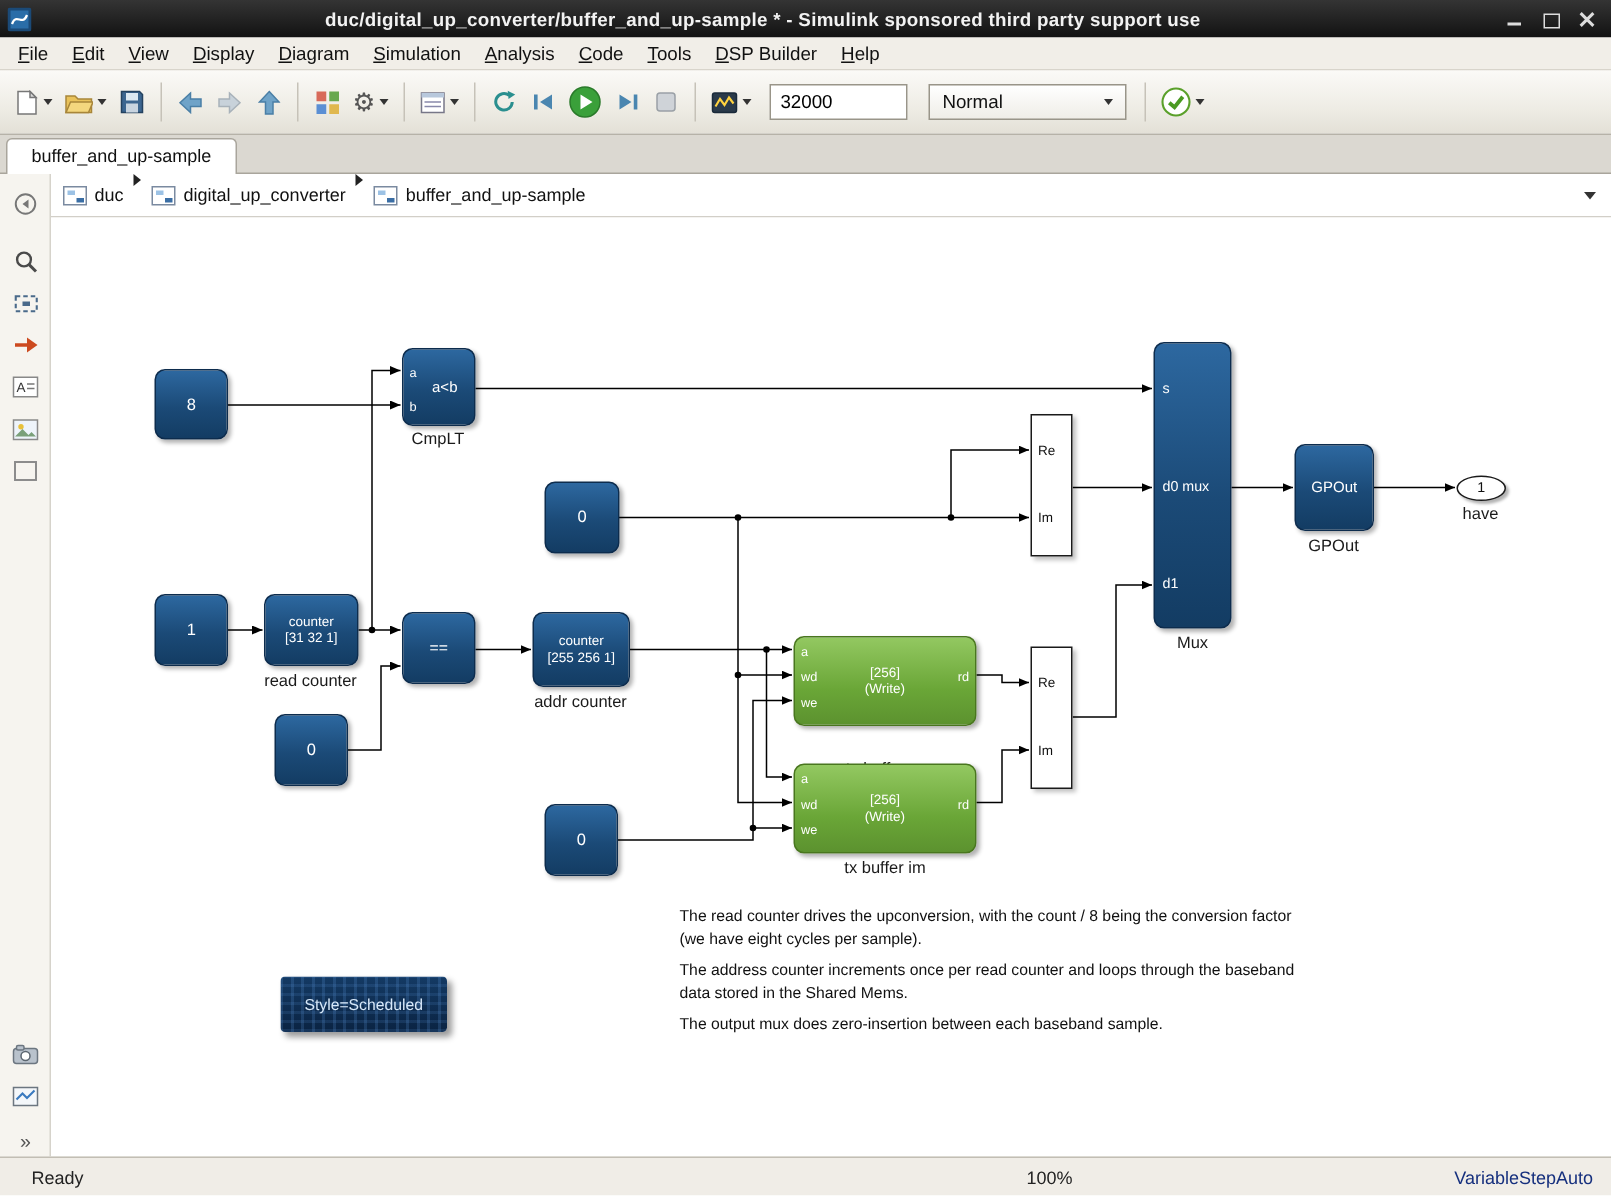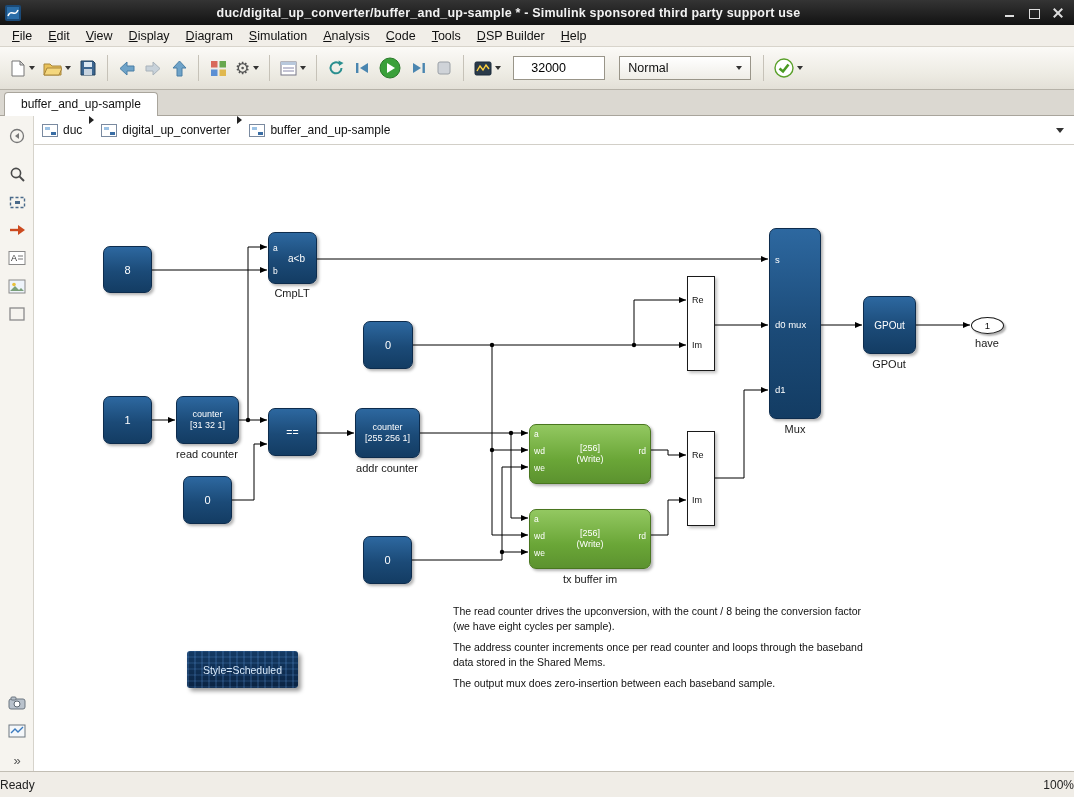--- a/index.html
+++ b/index.html
@@ -18,21 +18,21 @@
 
 .menubar{position:absolute;top:25px;left:0;width:1074px;height:22px;background:#f1eee8;border-bottom:1px solid #d8d4cb;display:flex;align-items:center;padding-left:4px}
 .menu-item{display:inline-block;padding:2px 8px;font-size:12.5px;color:#111}
 .menu-item::first-letter{text-decoration:underline}
 
 .toolbar{position:absolute;top:47px;left:0;width:1074px;height:43px;background:linear-gradient(#fbfaf7,#edebe3 65%,#e3e0d7);border-bottom:1px solid #b6b2a8;display:flex;align-items:center;padding:0 6px}
 .tbtn{height:30px;min-width:24px;display:flex;align-items:center;justify-content:center;border-radius:3px;padding:0 3px;margin:0 1px}
 .tsep{width:1px;height:26px;background:#c6c2b8;margin:0 6px}
 .caret{width:0;height:0;border-left:3.5px solid transparent;border-right:3.5px solid transparent;border-top:4px solid #333;margin-left:3px}
 .gear-glyph{font-size:17px;color:#555;line-height:1}
-.stop-time-input{width:92px;height:24px;border:1px solid #999589;background:#fff;font-size:12.5px;padding:0 17px;font-family:"Liberation Sans",sans-serif;margin-left:8px}
+.stop-time-input{width:92px;height:24px;border:1px solid #999589;background:#fff;font-size:12.5px;padding:0 6px;font-family:"Liberation Sans",sans-serif;margin-left:8px}
 .mode-select{width:132px;height:24px;border:1px solid #999589;background:linear-gradient(#fff,#efede7);display:flex;align-items:center;justify-content:space-between;font-size:12.5px;padding:0 8px;margin-left:14px}
 
 .tabbar{position:absolute;top:90px;left:0;width:1074px;height:26px;background:#dbd8d1;border-bottom:1px solid #a9a59c}
 .tab{position:absolute;left:4px;top:2px;height:25px;background:#fff;border:1px solid #a9a59c;border-bottom:1px solid #fff;border-radius:4px 4px 0 0;padding:4px 16px 0;font-size:12px;color:#111}
 
 .main{position:absolute;top:116px;left:0;width:1074px;height:655px;background:#fff}
 .leftstrip{position:absolute;left:0;top:0;width:34px;height:655px;background:#f6f4ef;border-right:1px solid #d6d3cb}
 .strip-btn{position:absolute;left:7px;width:20px;height:20px;display:flex;align-items:center;justify-content:center}
 .crumbbar{position:absolute;left:34px;top:0;width:1040px;height:29px;background:#fff;border-bottom:1px solid #d2cfc8;display:flex;padding-left:8px}
 .crumb{display:flex;align-items:center;gap:5px;font-size:12px;color:#111}
@@ -52,21 +52,21 @@
 .reim{position:absolute;background:#fff;border:1px solid #1a1a1a;box-shadow:2px 2px 3px rgba(0,0,0,.25)}
 .reim .port{color:#111;font-size:9px}
 .outport{position:absolute;background:#fff;border:1px solid #1a1a1a;border-radius:50%;display:flex;align-items:center;justify-content:center;font-size:9.5px;color:#111;box-shadow:2px 2px 2px rgba(0,0,0,.3)}
 .blk-label{position:absolute;transform:translateX(-50%);font-size:11px;color:#1a1a1a;white-space:nowrap;text-align:center}
 .note{position:absolute;font-size:10.5px;line-height:1.45;color:#111;white-space:pre-line}
 .style-blk{position:absolute;left:153px;top:506px;width:111px;height:37px;border-radius:3px;display:flex;align-items:center;justify-content:center;color:#d8e9fa;font-size:10.5px;
  background:repeating-linear-gradient(90deg,rgba(95,155,225,.20) 0 2px,transparent 2px 7px),repeating-linear-gradient(0deg,rgba(95,155,225,.14) 0 2px,transparent 2px 6px),linear-gradient(#143a64,#0a2342);
  box-shadow:3px 3px 4px rgba(0,0,0,.4)}
 
 .statusbar{position:absolute;left:0;top:771px;width:1074px;height:26px;background:#f0ede7;border-top:1px solid #c2beb4;display:flex;align-items:center;font-size:12px;color:#222}
-.sb-left{flex:1;padding-left:0}
+.sb-left{flex:1;padding-left:21px}
 .sb-center{flex:1;text-align:right}
 .sb-right{flex:1;text-align:right;padding-right:12px;color:#16307e}
 </style>
 </head>
 <body>
 
 <div class="titlebar">
   <span class="app-icon">
     <svg width="16" height="16">
         <rect width="16" height="16" rx="2" fill="#1b4a77"></rect>
@@ -432,13 +432,14 @@
     <div class="note" style="left:419px;top:531px">The output mux does zero-insertion between each baseband sample.</div>
     <div class="note" style="left:419px;top:495px">The address counter increments once per read counter and loops through the baseband
 data stored in the Shared Mems.</div>
 
   </div>
 </div>
 
 <div class="statusbar">
   <span class="sb-left">Ready</span>
   <span class="sb-center">100%</span>
+  <span class="sb-right">VariableStepAuto</span>
 </div>
 
 </body></html>

